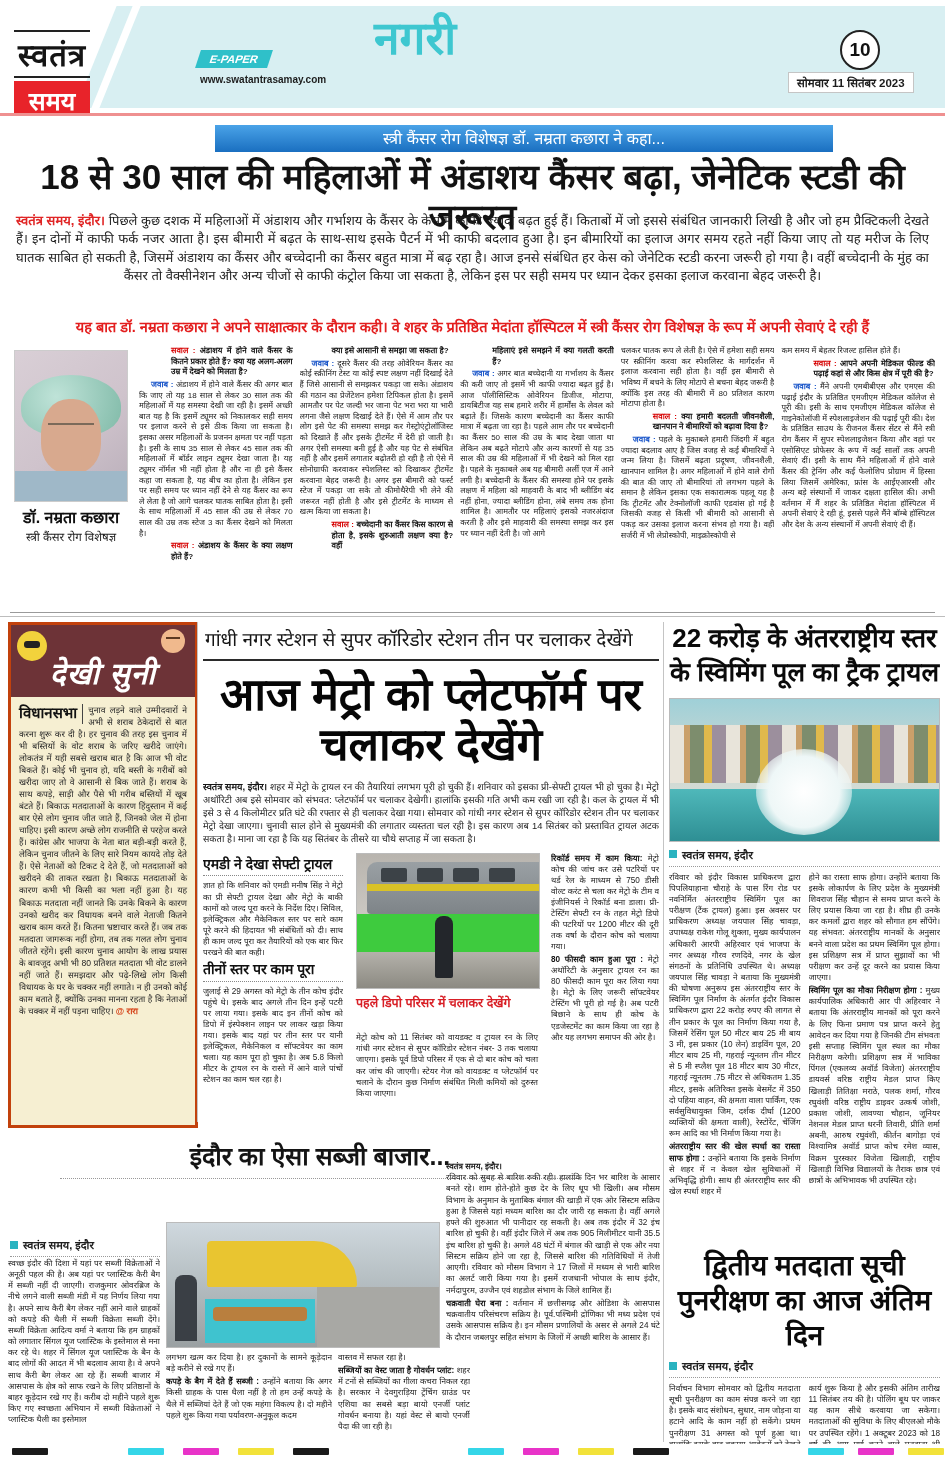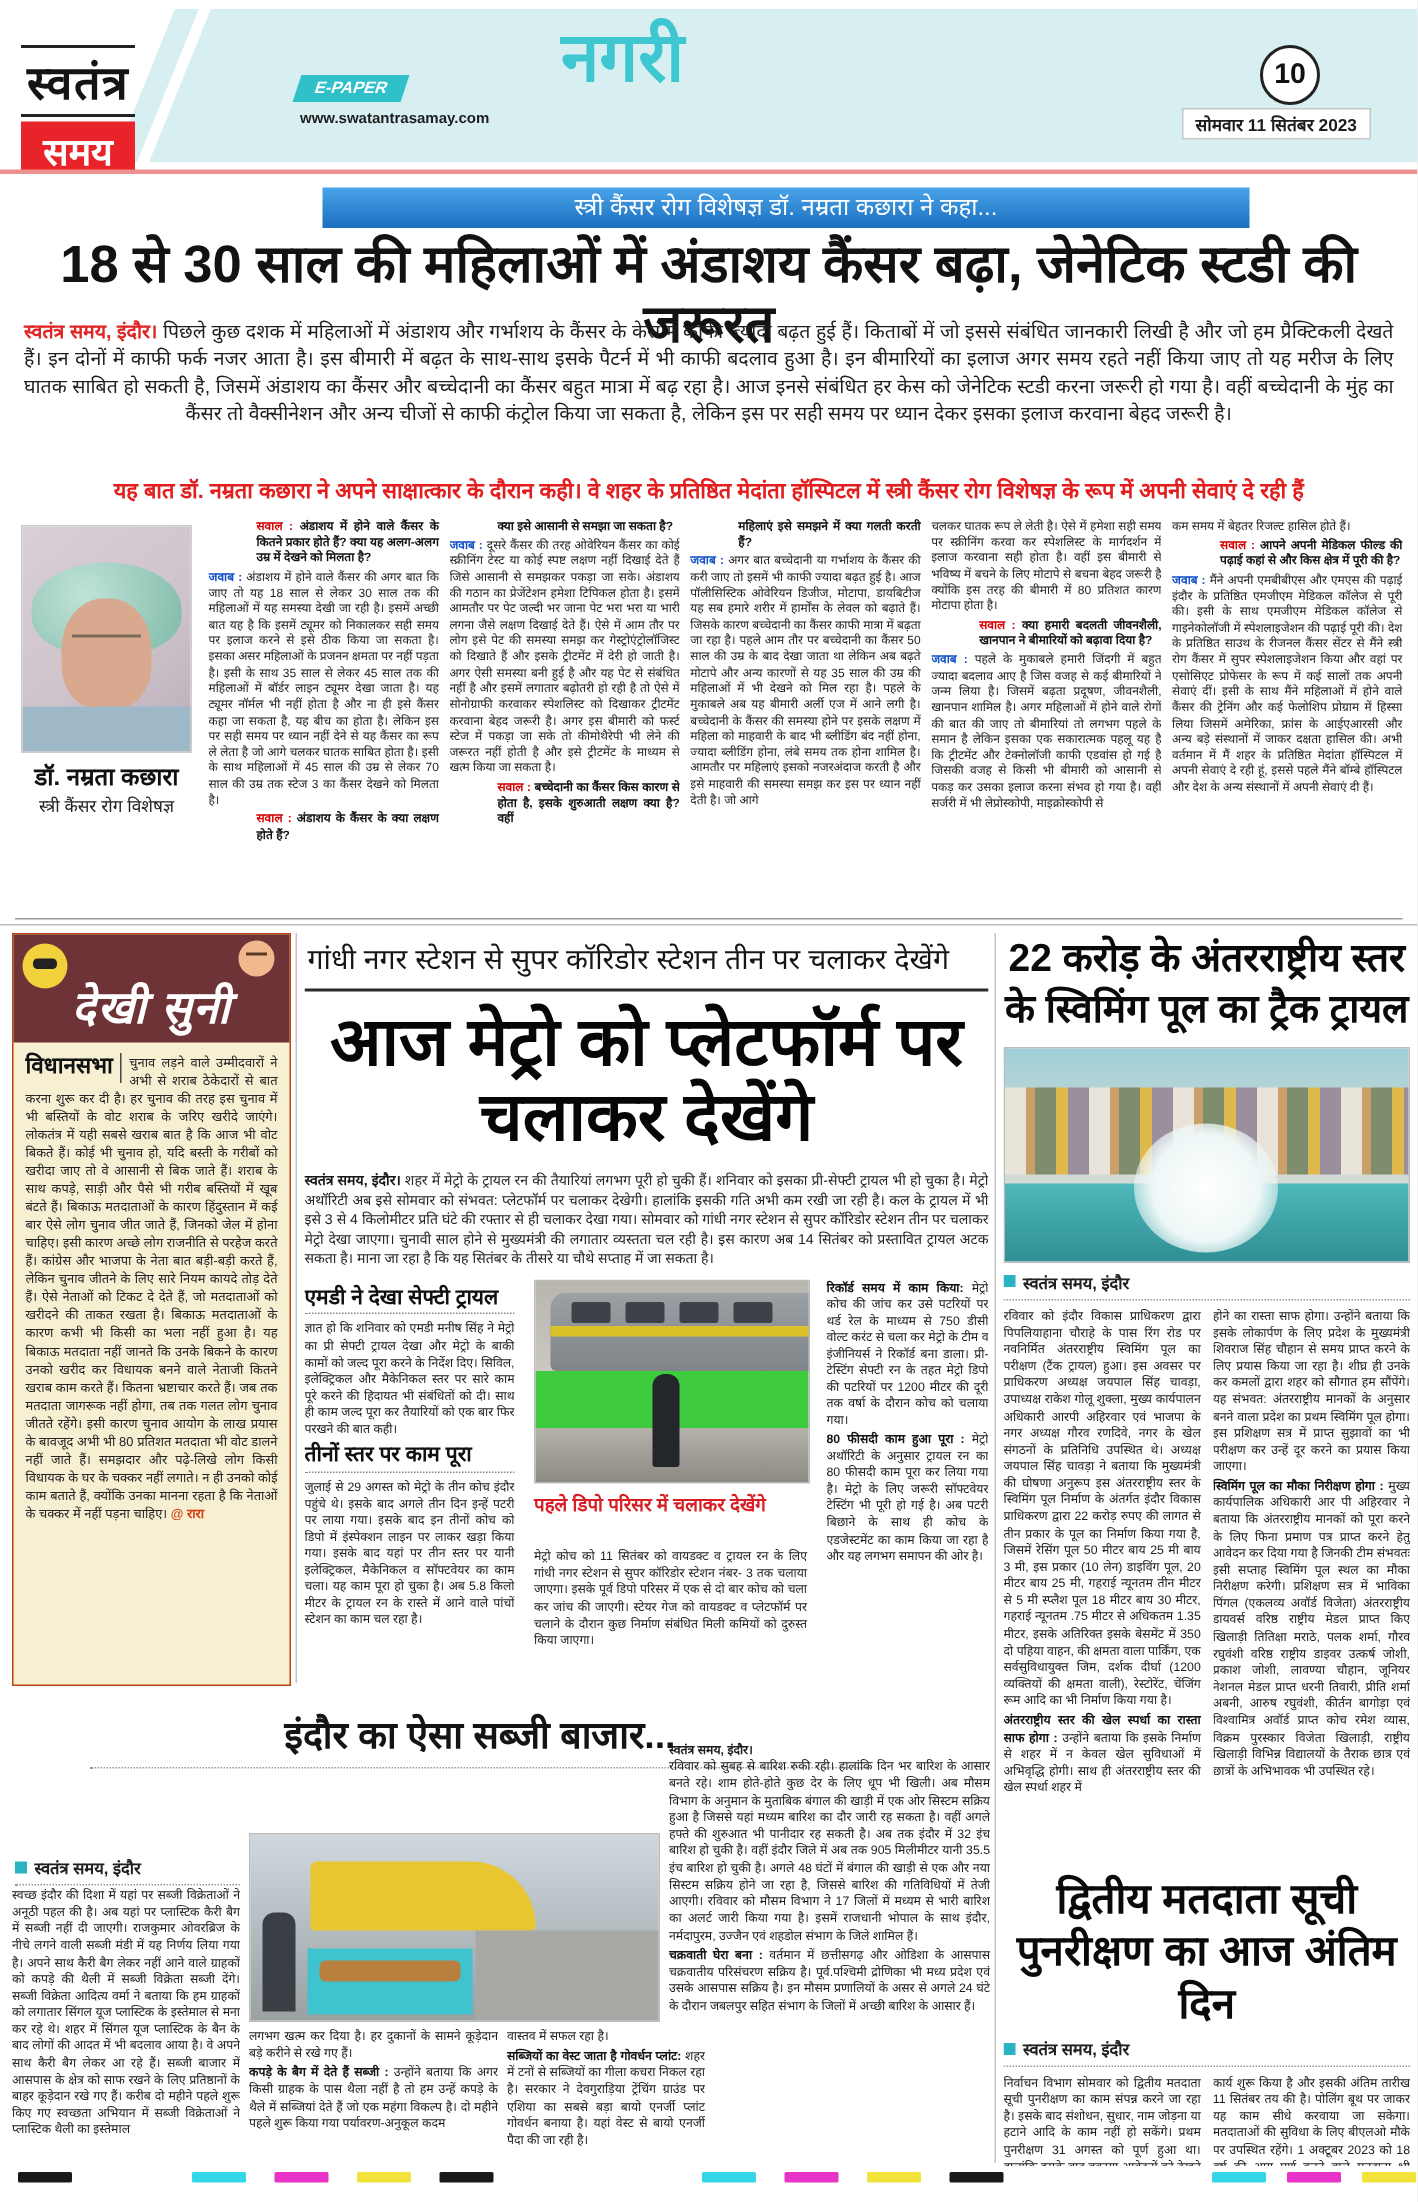--- a/index.html
+++ b/index.html
@@ -46,25 +46,25 @@
             background:#d8a98e;}
   .doc-glass{position:absolute;left:33px;top:72px;width:46px;height:12px;border-top:2px solid #7b6a5a;}
   .doc-scrub{position:absolute;left:0;bottom:0;width:112px;height:30px;background:#9fb8c8;}
   .qa-name{font-size:16px;font-weight:800;color:#111;margin:2px 0 1px;}
   .qa-role{font-size:11.5px;color:#222;}
   .qa-col{flex:1;font-size:8px;line-height:1.33;text-align:justify;overflow:hidden;color:#232323;}
   .seg{margin:0 0 2px;}
   .seg.q,.seg.qcont{font-weight:bold;color:#141414;margin-left:32px;}
   .lab{font-weight:bold;}
   .lab.q{color:#d60000;}
-  .lab.a{color:#1552c8;}
+  .lab.a{color:#1552c8;margin-left:12px;}
   .lab.sub{color:#141414;}
   
   .midline{position:absolute;left:0;top:616px;width:945px;height:1px;background:#bdbdbd;}
-  .dekhi{position:absolute;left:8px;top:622px;width:184px;height:500px;background:#f6efd2;border:1px solid #c2410c;}
+  .dekhi{position:absolute;left:8px;top:622px;width:184px;height:500px;background:#f6efd2;border:3px solid #c2410c;}
   .dekhi-head{position:relative;height:72px;background:#6d3337;overflow:hidden;}
   .dekhi-title{position:absolute;left:0;right:0;bottom:4px;text-align:center;color:#fff;
                font-size:30px;font-weight:800;font-style:italic;letter-spacing:1px;}
   .spy{position:absolute;left:6px;top:6px;width:30px;height:30px;border-radius:50%;background:#f2d23c;}
   .spy:after{content:"";position:absolute;left:7px;top:10px;width:16px;height:7px;background:#222;border-radius:3px;}
   .face{position:absolute;right:10px;top:4px;width:24px;height:24px;border-radius:50%;background:#f0b98d;}
   .face:after{content:"";position:absolute;left:5px;top:8px;width:14px;height:2px;background:#5c3a22;}
   .dekhi-body{padding:7px 8px;font-size:8.6px;line-height:1.4;text-align:justify;color:#242424;height:404px;overflow:hidden;}
   .dekhi-lead{float:left;font-size:15px;font-weight:800;color:#111;padding:0 5px 1px 0;margin:0 5px 0 0;
               border-right:1px solid #444;line-height:1.25;}

